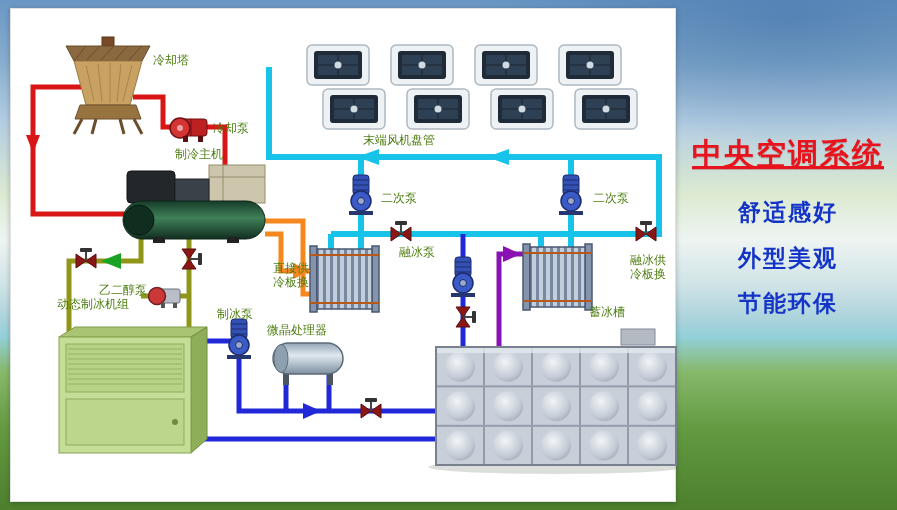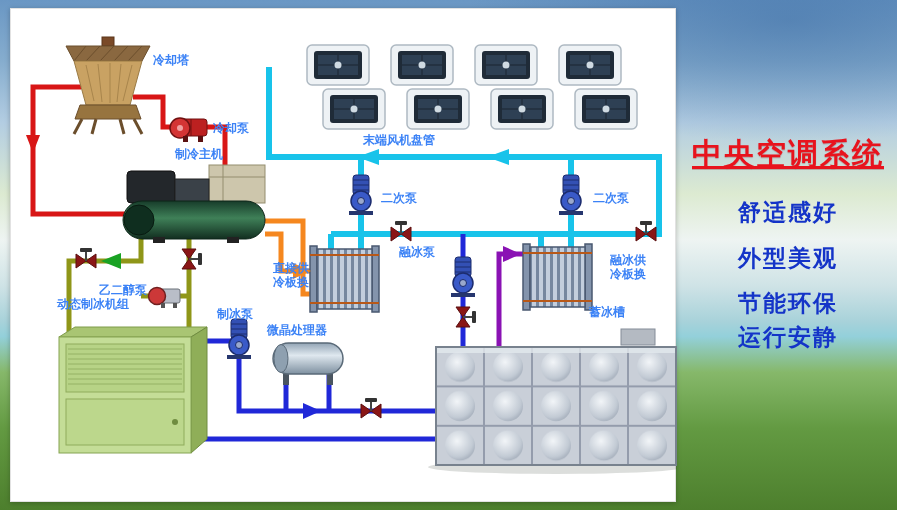--- a/index.html
+++ b/index.html
@@ -13,21 +13,21 @@
         #eef4f2 47%, #cfe3e6 56%, #a8d2da 63%, #93d0da 66%,
         #86b86a 73%, #639a42 84%, #4d7f2d 100%);
   }
   .diagram-panel {
     position:absolute; left:10px; top:8px; width:666px; height:494px;
     background:#ffffff; border:1px solid #e2e2e2;
     box-shadow:0 1px 5px rgba(0,0,0,0.25);
   }
   .diagram-panel svg { position:absolute; left:0; top:0; }
   .dlabel {
-    position:absolute; font-size:12px; font-weight:bold; color:#3b82f6;
+    position:absolute; font-size:12px; font-weight:normal; color:#4d7c0f;
     line-height:14px; white-space:nowrap; z-index:5;
   }
   .dlabel.wrap { white-space:normal; }
   .side-title {
     position:absolute; left:692px; top:134px; width:202px;
     font-size:30px; font-weight:bold; color:#e8131d; letter-spacing:2px;
     text-shadow:0 1px 1px rgba(120,0,0,0.25);
     text-decoration:underline;
   }
   .feature {
@@ -243,27 +243,26 @@
     </svg>
 
     <div class="dlabel" style="left:142px;top:44px">冷却塔</div>
     <div class="dlabel" style="left:202px;top:112px">冷却泵</div>
     <div class="dlabel" style="left:164px;top:138px">制冷主机</div>
     <div class="dlabel" style="left:352px;top:124px">末端风机盘管</div>
     <div class="dlabel" style="left:370px;top:182px">二次泵</div>
     <div class="dlabel" style="left:582px;top:182px">二次泵</div>
     <div class="dlabel" style="left:388px;top:236px">融冰泵</div>
     <div class="dlabel wrap" style="left:262px;top:252px;width:40px">直接供冷板换</div>
-    <div class="dlabel wrap" style="left:599px;top:244px;width:40px">融冰供冷板换</div>
+    <div class="dlabel wrap" style="left:619px;top:244px;width:40px">融冰供冷板换</div>
     <div class="dlabel" style="left:88px;top:274px">乙二醇泵</div>
     <div class="dlabel" style="left:46px;top:288px">动态制冰机组</div>
     <div class="dlabel" style="left:206px;top:298px">制冰泵</div>
     <div class="dlabel" style="left:256px;top:314px">微晶处理器</div>
     <div class="dlabel" style="left:578px;top:296px">蓄冰槽</div>
   </div>
 
   <div class="side-title">中央空调系统</div>
   <div class="feature f1">舒适感好</div>
   <div class="feature f3">节能环保</div>
   <div class="feature f2">外型美观</div>
-  <div class="feature f4">运行安静</div>
 
 </div>
 
 </body></html>

